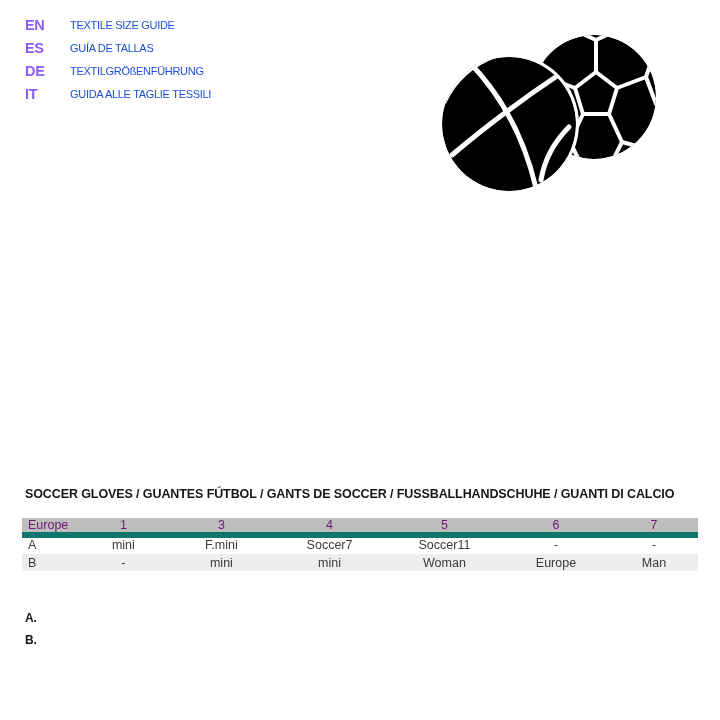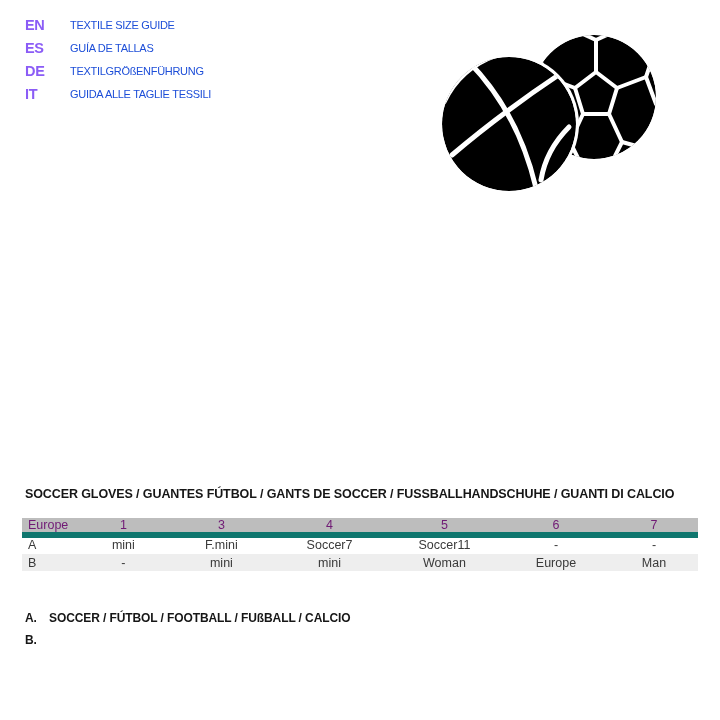--- a/index.html
+++ b/index.html
@@ -165,20 +165,19 @@
         <td>Woman</td>
         <td>Europe</td>
         <td>Man</td>
       </tr>
     </tbody>
   </table>
 
   <div class="notes">
     <div class="note-row">
       <span class="note-marker">A.</span>
-      <span class="note-text">SOCCER / FÚTBOL / FOOTBALL / FUßBALL / CALCIO</span>
     </div>
     <div class="note-row">
       <span class="note-marker">B.</span>
     </div>
   </div>
 
 </div>
 
 </body></html>

